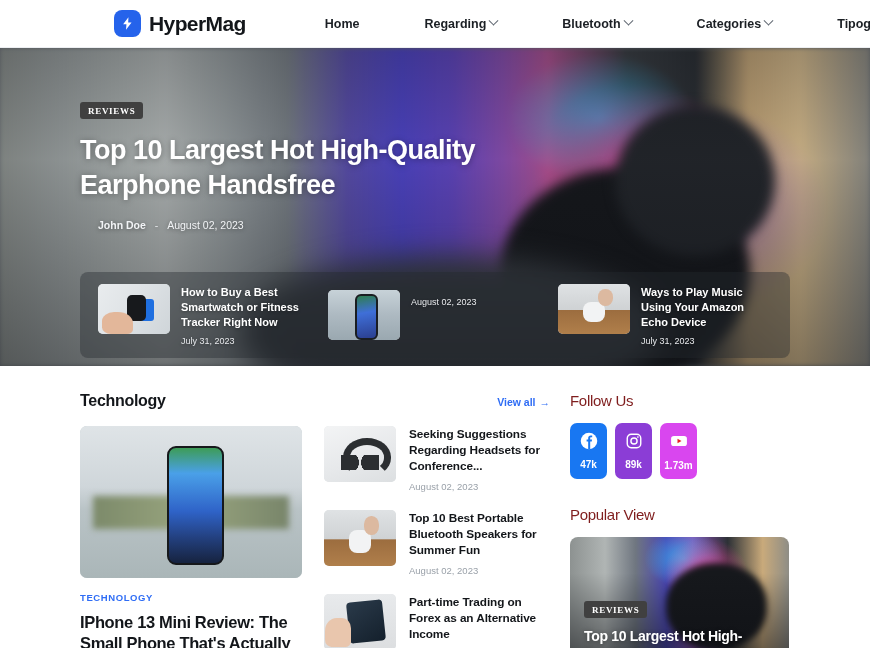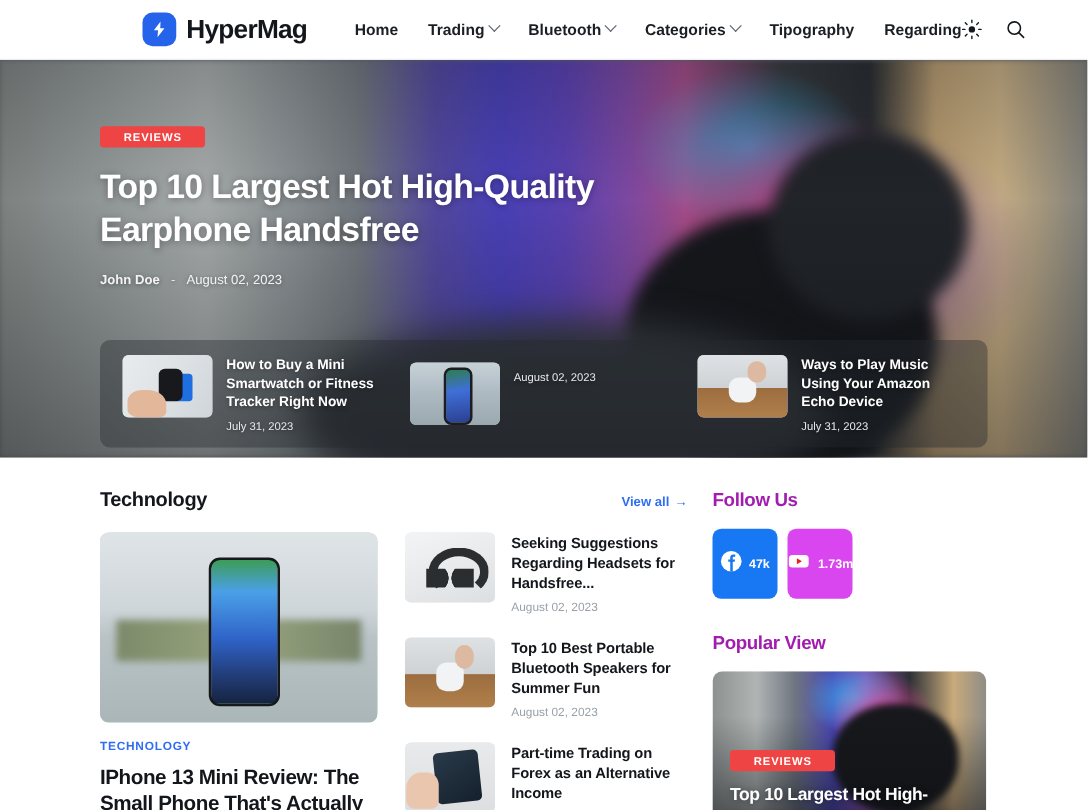--- a/index.html
+++ b/index.html
@@ -34,21 +34,21 @@
     font-size: 21px; font-weight: 700; letter-spacing: -0.6px;
     color: #13161a;
   }
   .nav {
     display: flex; align-items: center; gap: 24px;
     margin-left: 38px;
   }
   .nav-item {
     font-size: 12.5px; font-weight: 600; color: #1b1f24;
     display: flex; align-items: center; gap: 4px;
-    cursor: pointer; white-space: nowrap;
+    cursor: pointer; white-space: nowrap; margin-left: 41px;
   }
   .caret {
     width: 7px; height: 7px;
     border-right: 1.3px solid #5c646e;
     border-bottom: 1.3px solid #5c646e;
     transform: rotate(45deg) translate(-2px,-2px);
   }
   .header-actions {
     margin-left: auto; display: flex; align-items: center; gap: 18px;
   }
@@ -90,37 +90,39 @@
     background: linear-gradient(180deg, rgba(10,12,16,.28) 0%, rgba(10,12,16,.10) 35%, rgba(10,12,16,.42) 100%);
   }
 
   .hero-content {
     position: absolute;
     left: 80px; top: 52px;
     width: 470px;
   }
   .badge {
     display: inline-block;
-    background: #ef4444;
+    background: #404040;
     color: #fff;
     font-size: 9px; font-weight: 700; letter-spacing: .7px;
-    padding: 4px 19px 3px;
+    padding: 4px 8px 3px;
     border-radius: 3px;
+    font-family: Liberation Serif, serif;
   }
   .hero-title {
     margin-top: 14px;
     font-size: 27px; line-height: 1.28;
     font-weight: 700; color: #fff;
     letter-spacing: -0.5px;
     text-shadow: 0 1px 6px rgba(0,0,0,.35);
   }
   .hero-meta {
     margin-top: 17px;
     font-size: 10.5px; color: #f1f3f5; font-weight: 600;
     text-shadow: 0 1px 4px rgba(0,0,0,.4);
+    margin-left: 18px;
   }
   .hero-meta .dash { margin: 0 6px; font-weight: 400; opacity: .85; }
   .hero-meta .date { font-weight: 400; }
 
   
   .hero-strip {
     position: absolute;
     left: 80px; right: 80px; bottom: 8px;
     height: 86px;
     background: rgba(38,42,48,.40);
@@ -302,28 +304,28 @@
   .list-title {
     font-size: 11.8px; line-height: 1.36; font-weight: 700;
     color: #13161a; letter-spacing: -0.1px;
   }
   .list-date {
     margin-top: 7px; font-size: 9.5px; color: #9aa1a9;
   }
 
   
   .side-title {
-    font-size: 15px; font-weight: 700; letter-spacing: -0.3px; color: #a21caf;
+    font-size: 15px; font-weight: 400; letter-spacing: -0.3px; color: #7f1d1d;
     margin-bottom: 14px;
   }
   .social-row { display: flex; gap: 8px; }
   .social-card {
-    width: 52px; height: 56px;
+    width: 37px; height: 56px;
     border-radius: 7px;
-    display: flex; flex-direction: row;
+    display: flex; flex-direction: column;
     align-items: center; justify-content: center; gap: 5px;
     cursor: pointer;
   }
   .social-count { font-size: 10px; font-weight: 700; color: #fff; }
 
   .popular-wrap { margin-top: 27px; }
   .popular-card {
     width: 219px; height: 120px;
     border-radius: 8px; overflow: hidden;
     position: relative; cursor: pointer;
@@ -353,21 +355,21 @@
         </svg>
     </span>
     <span class="brand-name">HyperMag</span>
   </div>
 
   <div class="nav">
     <div class="nav-item">
       <span>Home</span>
     </div>
     <div class="nav-item">
-      <span>Trading</span>
+      <span>Regarding</span>
       <i class="caret"></i>
     </div>
     <div class="nav-item">
       <span>Bluetooth</span>
       <i class="caret"></i>
     </div>
     <div class="nav-item">
       <span>Categories</span>
       <i class="caret"></i>
     </div>
@@ -411,21 +413,21 @@
       <span class="date">August 02, 2023</span>
     </div>
   </div>
 
   <div class="hero-strip">
     <div class="hstrip-card">
       <div class="hstrip-thumb">
           <div class="art art-watch"></div>
         </div>
       <div class="hstrip-text">
-        <div class="hstrip-title">How to Buy a Mini Smartwatch or Fitness Tracker Right Now</div>
+        <div class="hstrip-title">How to Buy a Best Smartwatch or Fitness Tracker Right Now</div>
         <div class="hstrip-date">July 31, 2023</div>
       </div>
     </div>
     <div class="hstrip-card">
       <div class="hstrip-thumb">
           <div class="art art-phone"></div>
         </div>
       <div class="hstrip-text">
         <div class="hstrip-date">August 02, 2023</div>
       </div>
@@ -461,21 +463,21 @@
         <div class="feature-cat">TECHNOLOGY</div>
         <div class="feature-title">IPhone 13 Mini Review: The Small Phone That's Actually</div>
       </div>
 
       <div class="list-col">
         <div class="list-item">
           <div class="list-thumb">
               <div class="art art-headphone"></div>
             </div>
           <div class="list-text">
-            <div class="list-title">Seeking Suggestions Regarding Headsets for Handsfree...</div>
+            <div class="list-title">Seeking Suggestions Regarding Headsets for Conference...</div>
             <div class="list-date">August 02, 2023</div>
           </div>
         </div>
         <div class="list-item">
           <div class="list-thumb">
               <div class="art art-speaker"></div>
             </div>
           <div class="list-text">
             <div class="list-title">Top 10 Best Portable Bluetooth Speakers for Summer Fun</div>
             <div class="list-date">August 02, 2023</div>
@@ -499,20 +501,30 @@
     <div class="social-row">
       <div class="social-card" style="background:#1877f2">
         <span>
           <svg width="18" height="18" viewBox="0 0 24 24">
               <circle cx="12" cy="12" r="11" fill="#fff"></circle>
               <path d="M13.6 12.6h2.1l.33-2.6h-2.43V8.35c0-.75.21-1.26 1.29-1.26h1.38V4.77c-.24-.03-1.06-.1-2.01-.1-1.99 0-3.35 1.21-3.35 3.44V10H8.8v2.6h2.11V23a11 11 0 0 0 2.69 0z" fill="#1877f2"></path>
             </svg>
         </span>
         <span class="social-count">47k</span>
       </div>
+      <div class="social-card" style="background:#8b3dd6">
+        <span>
+          <svg width="18" height="18" viewBox="0 0 24 24" fill="none" stroke="#fff" stroke-width="1.9">
+            <rect x="3" y="3" width="18" height="18" rx="5.2"></rect>
+              <circle cx="12" cy="12" r="4.1"></circle>
+              <circle cx="17.2" cy="6.8" r="1.1" fill="#fff" stroke="none"></circle>
+          </svg>
+        </span>
+        <span class="social-count">89k</span>
+      </div>
       <div class="social-card" style="background:#d946ef">
         <span>
           <svg width="20" height="20" viewBox="0 0 24 24">
               <rect x="2.5" y="6" width="19" height="12" rx="3.4" fill="#fff"></rect>
               <path d="M10.2 9.2 15 12l-4.8 2.8z" fill="#ed1d24"></path>
             </svg>
         </span>
         <span class="social-count">1.73m</span>
       </div>
     </div>

